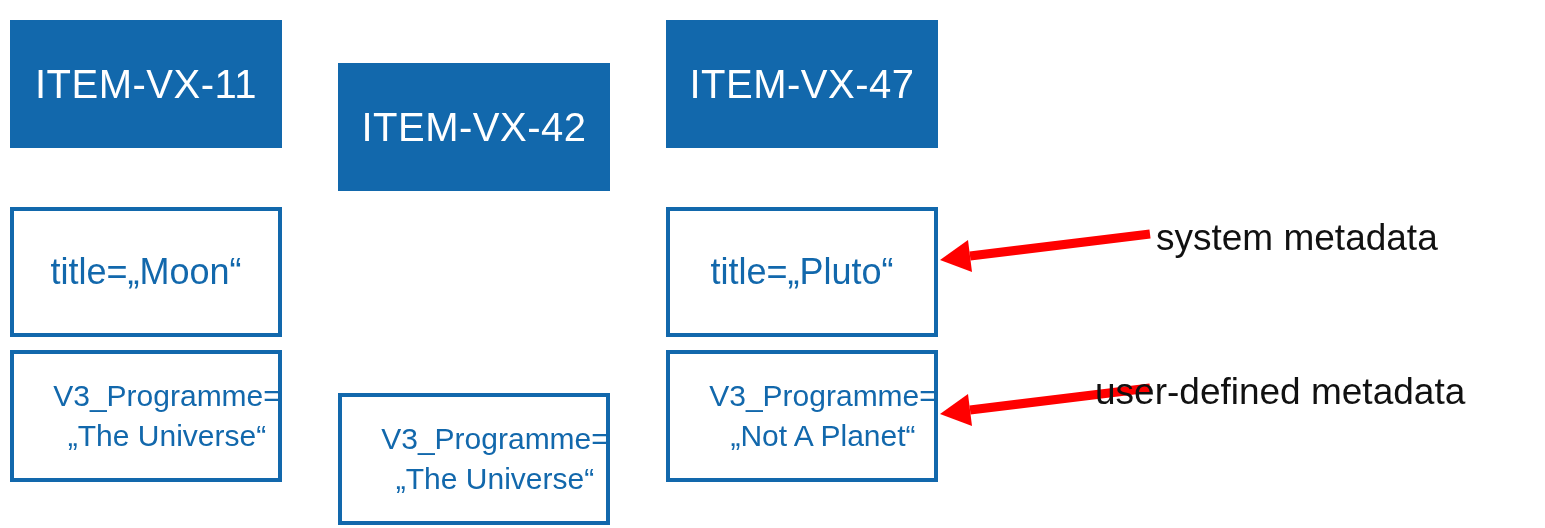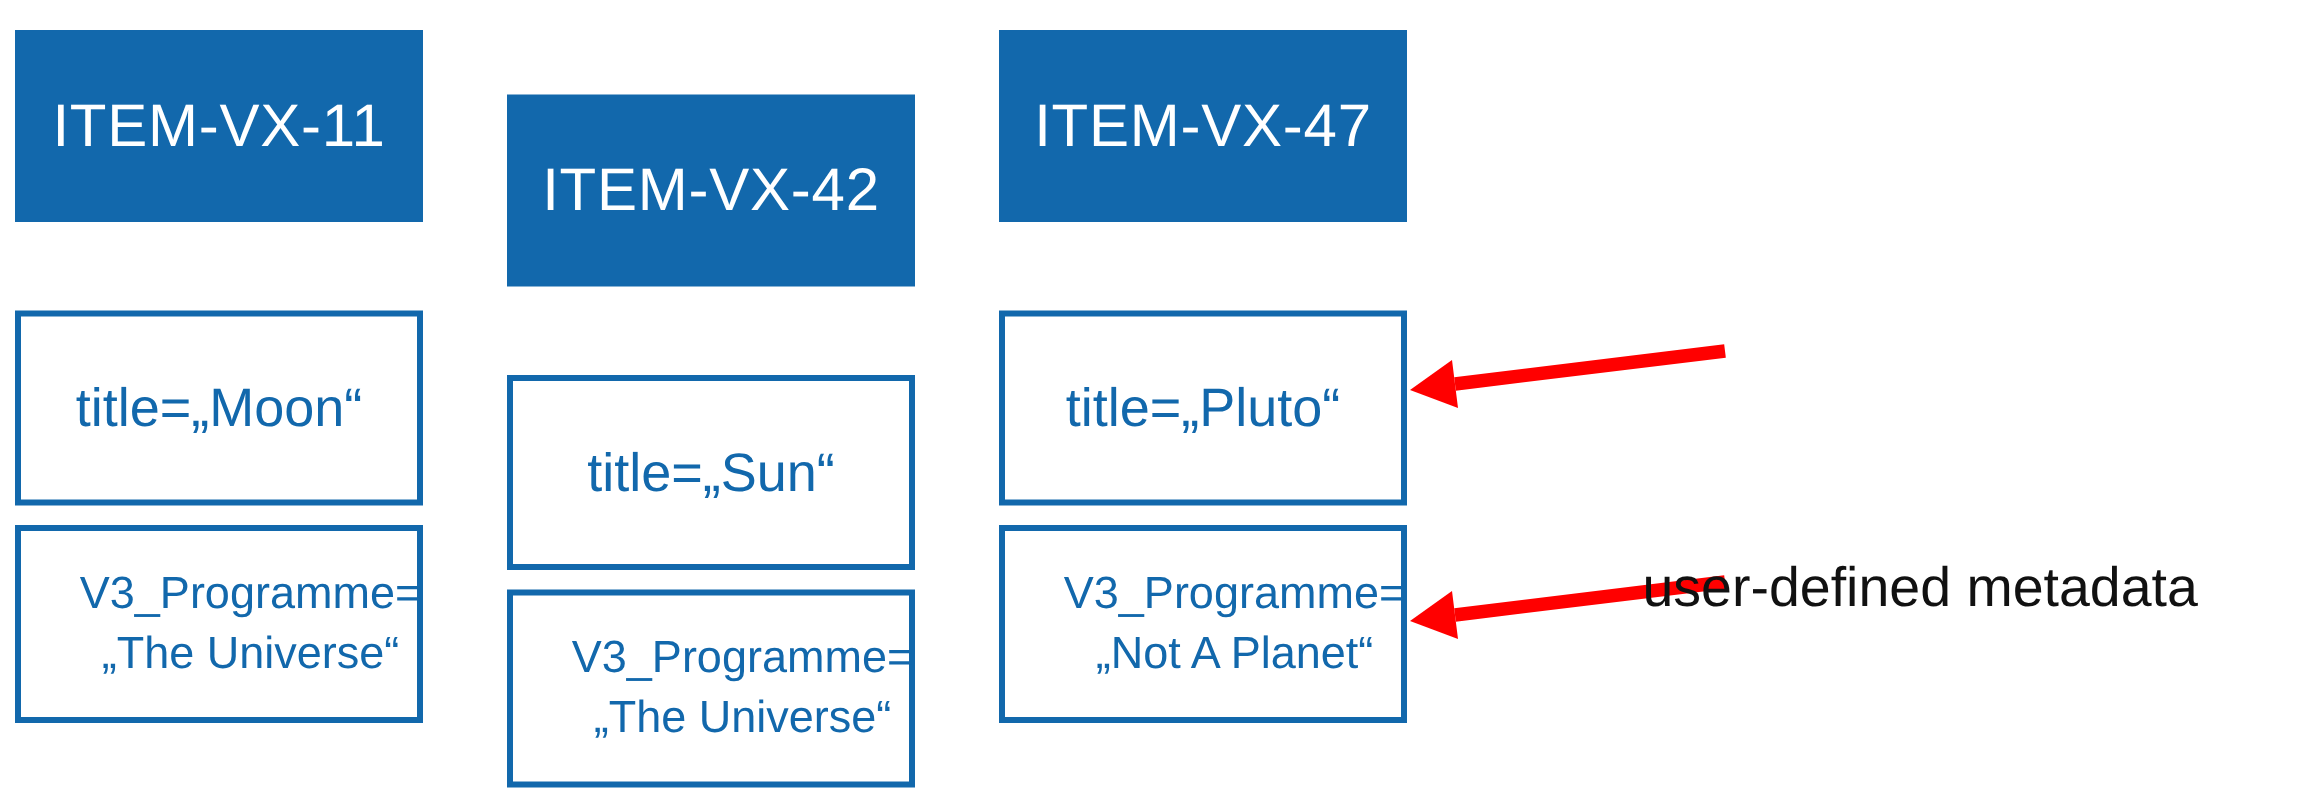--- a/index.html
+++ b/index.html
@@ -85,23 +85,20 @@
       <span>title=„Moon“</span>
     </div>
     <div class="box user-box">
       <span>V3_Programme=</span>
       <span>„The Universe“</span>
     </div>
   </div>
 
   <div class="column col-1">
     <div class="box header-box">ITEM-VX-42</div>
-    <div class="box system-box">
-      <span>title=„Sun“</span>
-    </div>
     <div class="box user-box">
       <span>V3_Programme=</span>
       <span>„The Universe“</span>
     </div>
   </div>
 
   <div class="column col-2">
     <div class="box header-box">ITEM-VX-47</div>
     <div class="box system-box">
       <span>title=„Pluto“</span>
@@ -116,15 +113,16 @@
     <g style="stroke:var(--arrow-red);fill:var(--arrow-red);">
       <line x1="1150" y1="234" x2="970" y2="256" stroke-width="9" fill="none"></line>
       <polygon points="940,260 968,240 972,272" stroke="none"></polygon>
     </g>
     <g style="stroke:var(--arrow-red);fill:var(--arrow-red);">
       <line x1="1150" y1="388" x2="970" y2="410" stroke-width="9" fill="none"></line>
       <polygon points="940,414 968,394 972,426" stroke="none"></polygon>
     </g>
   </svg>
 
+  <div class="annotation-label label-system">system metadata</div>
   <div class="annotation-label label-user">user-defined metadata</div>
 
 </div>
 
 </body></html>

